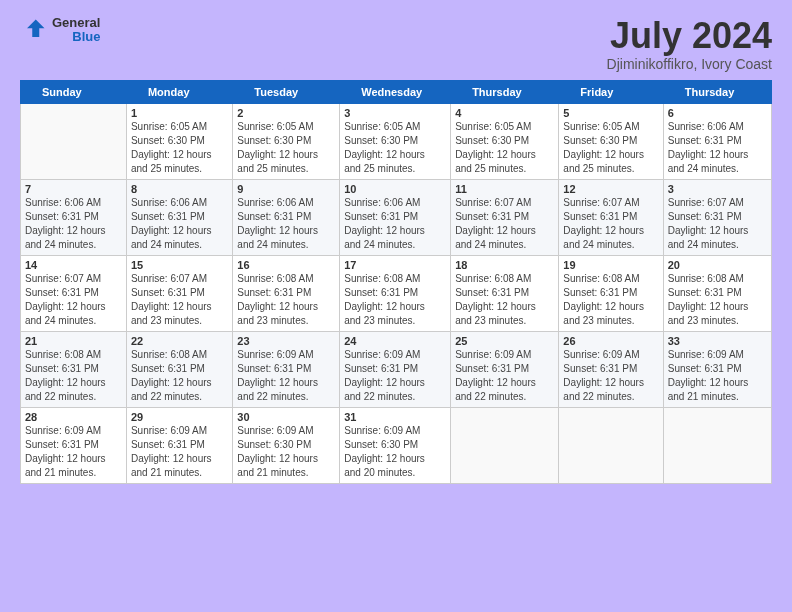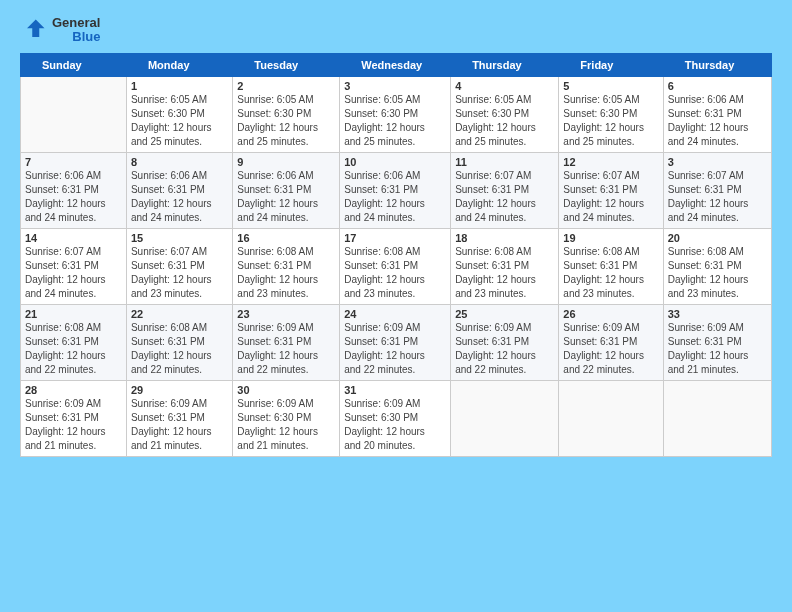--- a/index.html
+++ b/index.html
@@ -6,21 +6,21 @@
     body {
       font-family: Arial, sans-serif;
       background: #fff;
       width: 792px;
       height: 612px;
       overflow: hidden;
     }
     .page {
       width: 792px;
       height: 612px;
-      background: #7dd3fc;
+      background: #c4b5fd;
       padding: 16px 20px 12px 20px;
     }
     .header {
       display: flex;
       justify-content: space-between;
       align-items: flex-start;
       margin-bottom: 8px;
     }
     .logo {
       display: flex;
@@ -108,20 +108,24 @@
   <div class="header">
     <div class="logo">
       <svg class="logo-icon" viewBox="0 0 32 32">
         <polygon points="18,4 28,14 22,14 22,24 14,24 14,14 8,14" fill="#1565c0"></polygon>
       </svg>
       <div class="logo-text">
         <span class="logo-general">General</span>
         <span class="logo-blue">Blue</span>
       </div>
     </div>
+    <div class="title-block">
+      <div class="main-title">July 2024</div>
+      <div class="subtitle">Djiminikoffikro, Ivory Coast</div>
+    </div>
   </div>
 
   <table class="calendar">
     <thead>
       <tr>
       <th>Sunday</th>
           <th>Monday</th>
           <th>Tuesday</th>
           <th>Wednesday</th>
           <th>Thursday</th>

